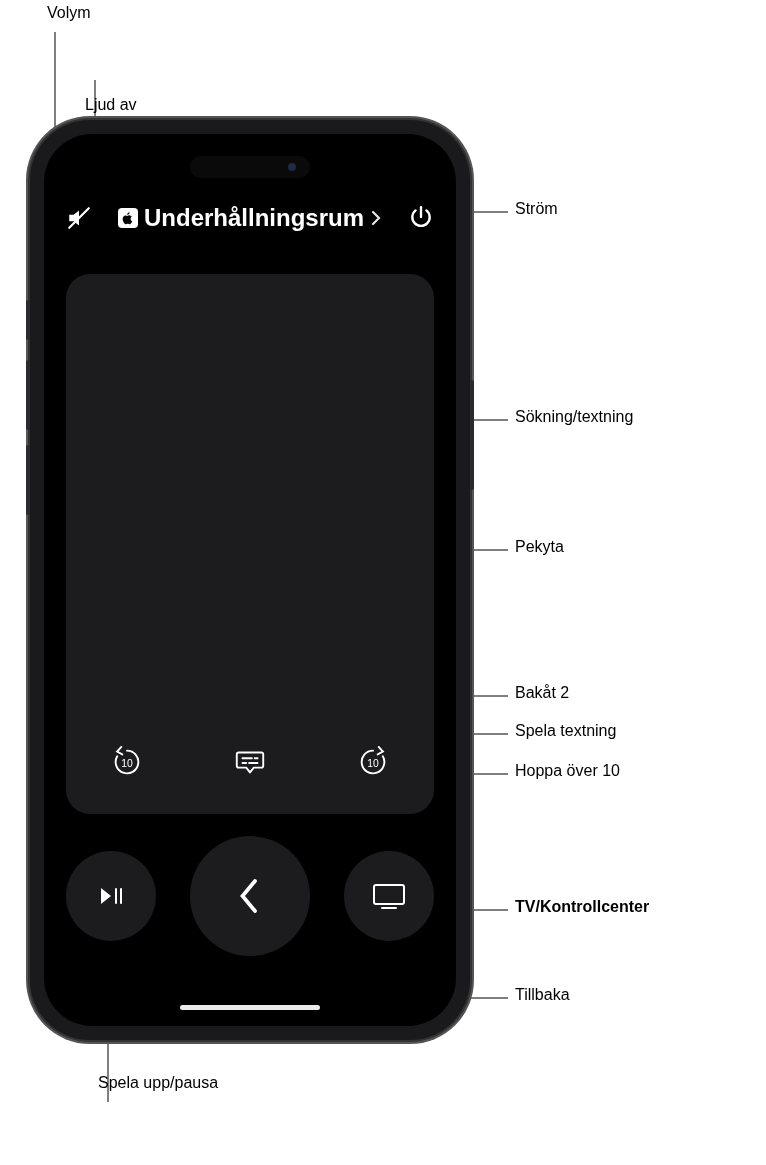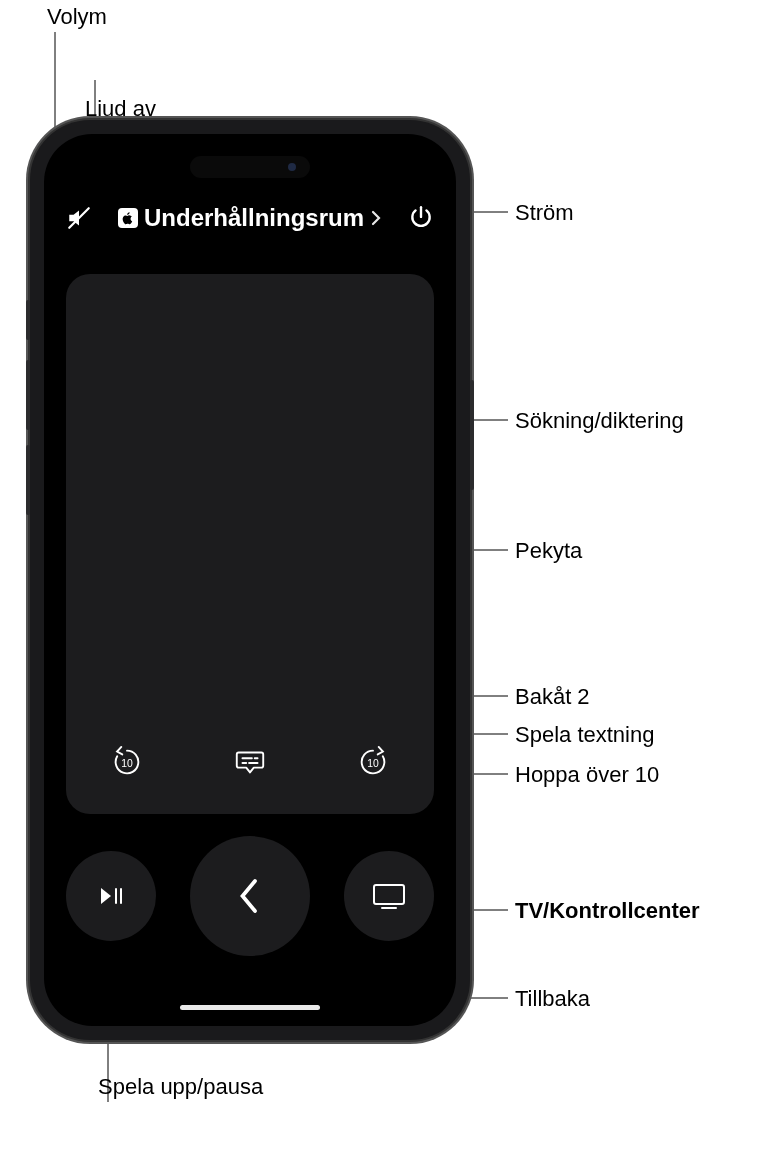--- a/index.html
+++ b/index.html
@@ -8,21 +8,21 @@
     font-family: -apple-system, "Helvetica Neue", Arial, sans-serif;
     background: #fff;
     width: 766px;
     height: 1165px;
     position: relative;
     overflow: hidden;
   }
 
   .label {
     position: absolute;
-    font-size: 22px;
+    font-size: 16px;
     color: #000;
     white-space: nowrap;
   }
 
   .leader {
     position: absolute;
     stroke: #000;
     stroke-width: 1;
     fill: none;
   }
@@ -145,21 +145,21 @@
     width:140px; height:5px;
     background:#eaeaea; border-radius:3px;
   }
 </style>
 </head>
 <body>
 
 <span class="label" style="left:47px;  top:4px;">Volym</span>
 <span class="label" style="left:85px;  top:52px;margin-top:44px;">Ljud av</span>
 <span class="label" style="left:515px; top:200px;">Ström</span>
-<span class="label" style="left:515px; top:408px;">Sökning/diktering</span>
+<span class="label" style="left:515px; top:408px;">Sökning/textning</span>
 <span class="label" style="left:515px; top:538px;">Pekyta</span>
 <span class="label" style="left:515px; top:684px;">Bakåt 2</span>
 <span class="label" style="left:515px; top:722px;">Spela textning</span>
 <span class="label" style="left:515px; top:762px;">Hoppa över 10</span>
 <span class="label" style="left:515px; top:898px;font-weight:bold;">TV/Kontrollcenter</span>
 <span class="label" style="left:515px; top:986px;">Tillbaka</span>
 <span class="label" style="left:98px;  top:1074px;">Spela upp/pausa</span>
 
 <svg class="leader" style="left:0;top:0" width="766" height="1165">
 

